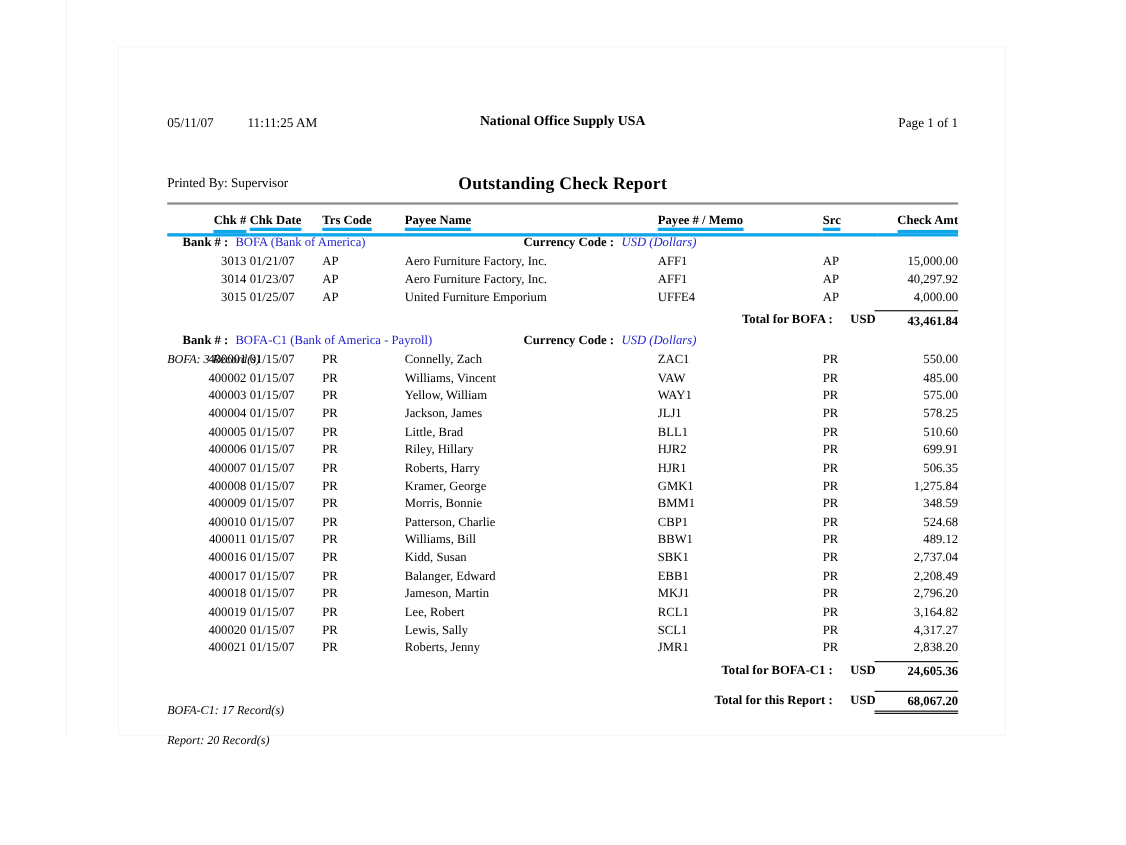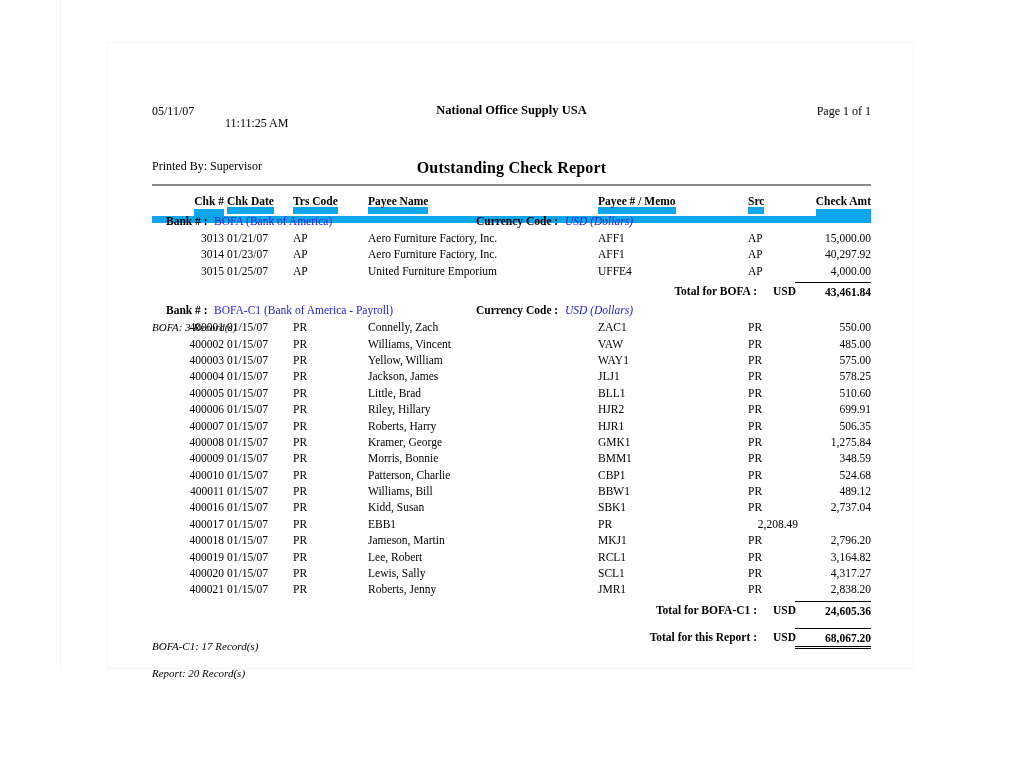--- a/index.html
+++ b/index.html
@@ -9,37 +9,37 @@
     position:relative;
   }
   
   .artifact-vline{position:absolute;left:60px;top:0;width:1px;height:670px;background:#f3f3f3;}
   .artifact-frame{position:absolute;left:107px;top:42px;width:805px;height:625px;border:1px solid #f6f6f6;}
 
   .content{position:absolute;left:152px;top:102px;width:719px;}
 
   .hdr-line1{position:relative;height:19px;font-size:12px;line-height:14px;}
   .hdr-date{position:absolute;left:0;top:2px;}
-  .hdr-time{position:absolute;left:73px;top:2px;margin-top:12px;}
+  .hdr-time{position:absolute;left:73px;top:2px;}
   .hdr-company{position:absolute;left:0;width:100%;text-align:center;top:1px;font-weight:bold;font-size:12.5px;}
   .hdr-page{position:absolute;right:0;top:2px;}
 
   .hdr-line2{position:relative;height:26px;margin-top:36px;}
   .hdr-printedby{position:absolute;left:0;top:2px;font-size:12px;}
   .hdr-title{position:absolute;left:0;width:100%;text-align:center;top:2px;font-weight:bold;font-size:16px;letter-spacing:.2px;}
 
   .rule{height:2px;background:#8a8a8a;margin-top:1px;}
 
   .table-wrap{margin-top:8px;}
   .trow{display:grid;grid-template-columns:75px 66px 75px 230px 150px 50px 73px;
         height:16.4px;line-height:16.4px;font-size:11.5px;white-space:nowrap;}
   .trow .c1{text-align:right;padding-right:3px;}
   .trow .c7{text-align:right;}
   .thead{font-weight:bold;height:19px;line-height:15px;}
-  .thead span{border-bottom:7px solid #0ea5e9;padding-bottom:0px;}
+  .thead span{border-bottom:3px solid #0ea5e9;padding-bottom:0px;}
   .thead .c1 span,.thead .c7 span{display:inline-block;}
 
   .bank-row{position:relative;height:17px;line-height:17px;font-size:11.5px;white-space:nowrap;}
   .bank-row .b-label{position:absolute;left:14px;font-weight:bold;}
   .bank-row .b-name{position:absolute;left:62px;color:var(--accent,#2424cc);}
   .bank-row .cc-label{position:absolute;left:324px;font-weight:bold;}
   .bank-row .cc-value{position:absolute;left:413px;color:var(--accent,#2424cc);font-style:italic;}
 
   .total-row{position:relative;height:18px;line-height:14px;margin:3px 0 2px;font-size:11.5px;white-space:nowrap;}
   .total-row .rec-count{position:absolute;left:0;top:2px;font-style:italic;font-size:11px;margin-top:36px;}
@@ -228,20 +228,21 @@
         <span class="c3">PR</span>
         <span class="c4">Kidd, Susan</span>
         <span class="c5">SBK1</span>
         <span class="c6">PR</span>
         <span class="c7">2,737.04</span>
       </div>
       <div class="trow">
         <span class="c1">400017</span>
         <span class="c2">01/15/07</span>
         <span class="c3">PR</span>
+        <span class="c4">Balanger, Edward</span>
         <span class="c5">EBB1</span>
         <span class="c6">PR</span>
         <span class="c7">2,208.49</span>
       </div>
       <div class="trow">
         <span class="c1">400018</span>
         <span class="c2">01/15/07</span>
         <span class="c3">PR</span>
         <span class="c4">Jameson, Martin</span>
         <span class="c5">MKJ1</span>

